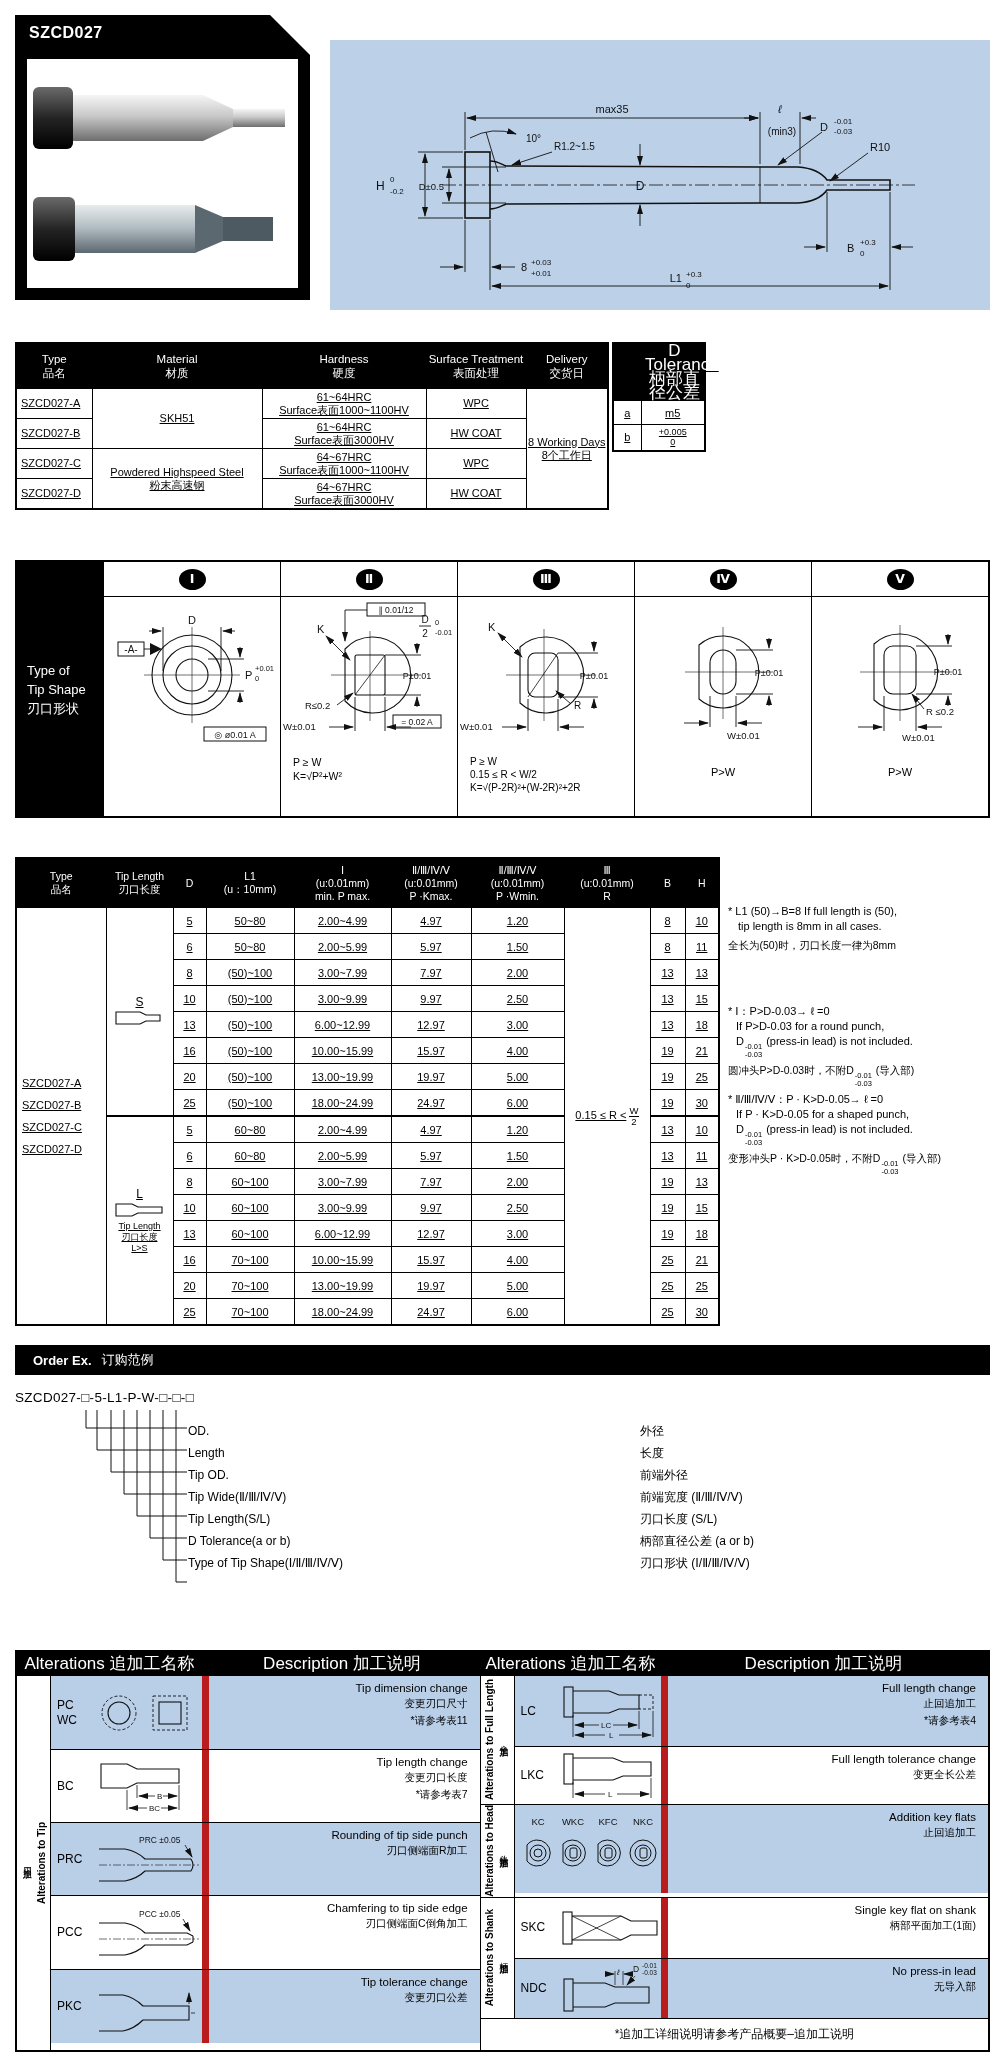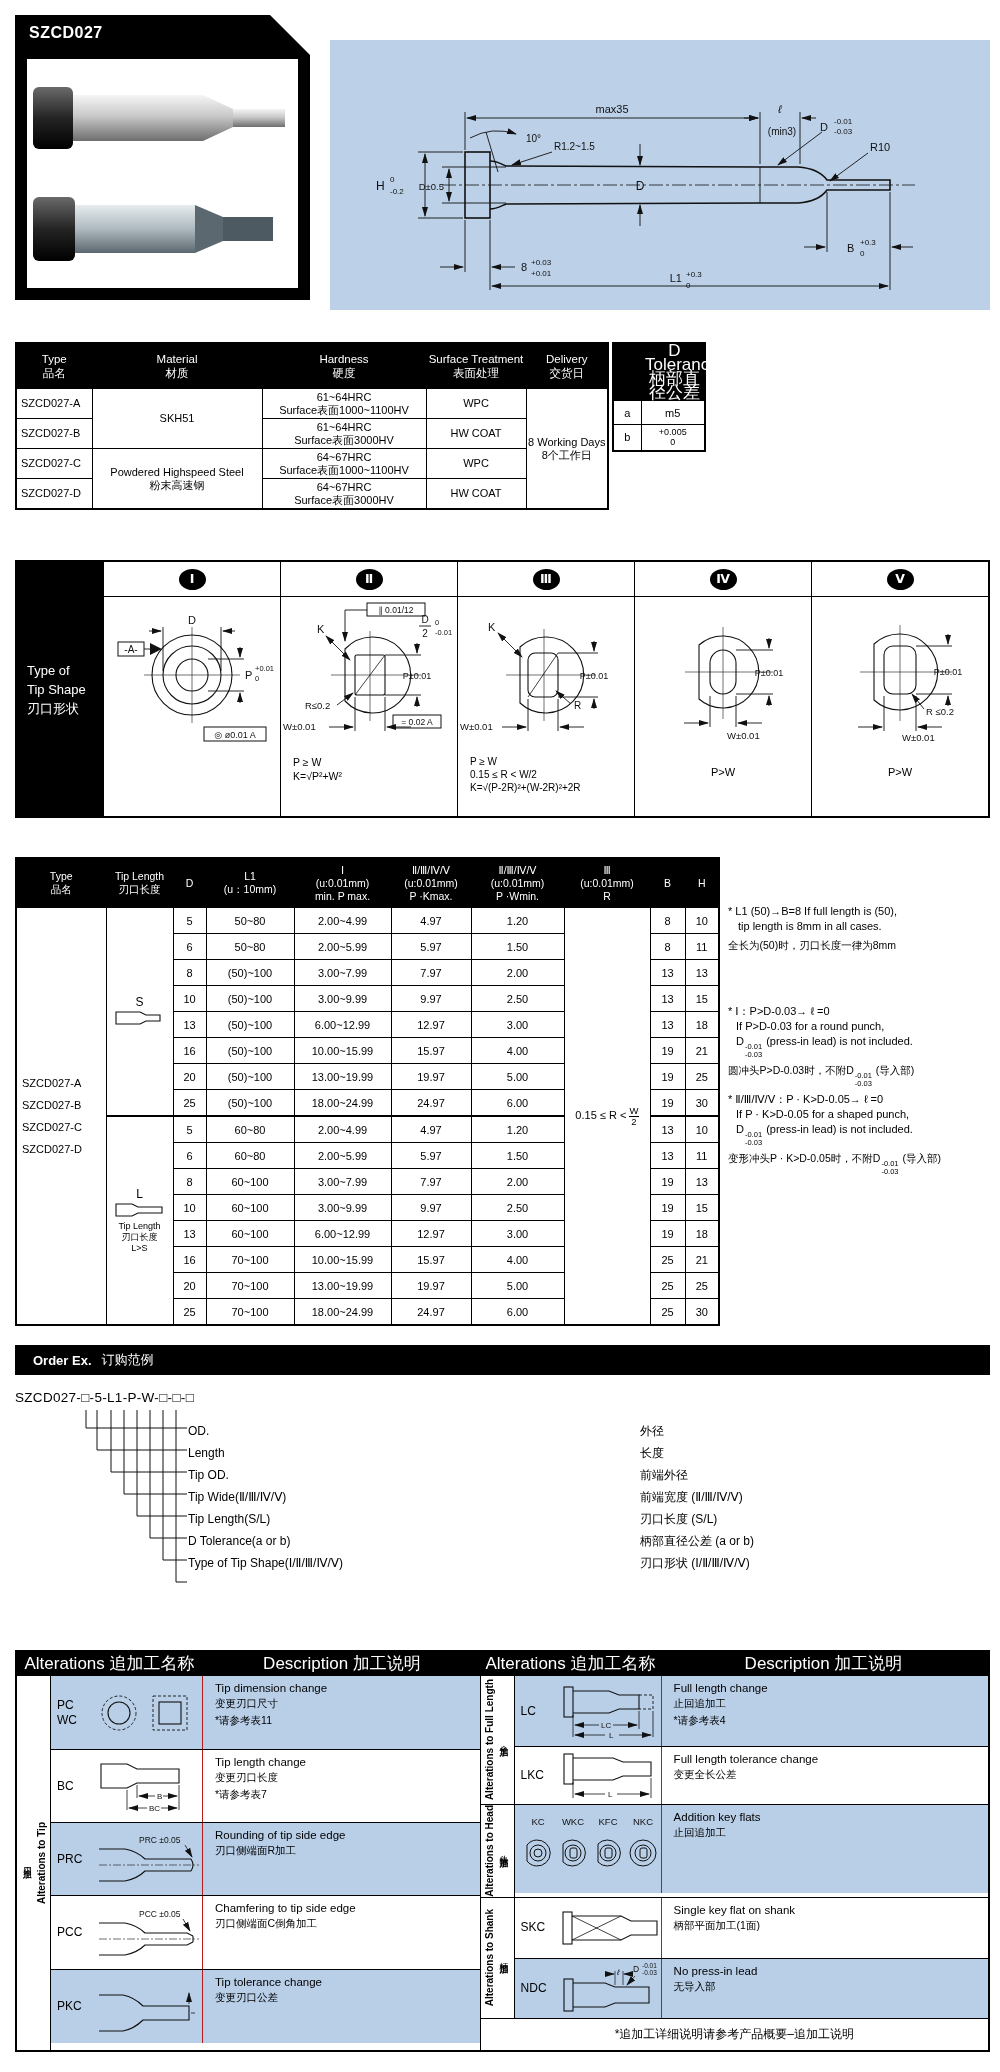--- a/index.html
+++ b/index.html
@@ -8,21 +8,21 @@
   .abs{position:absolute;}
   svg text{font-family:"Liberation Sans","DejaVu Sans",sans-serif;fill:#111;}
   
   #photo-box{left:15px;top:15px;width:295px;height:285px;background:#000;
     clip-path:polygon(0 0, calc(100% - 40px) 0, 100% 40px, 100% 100%, 0 100%);}
   #photo-title{position:absolute;left:14px;top:9px;color:#fff;font-size:16px;font-weight:bold;letter-spacing:.5px;}
   #photo-inner{position:absolute;left:12px;top:44px;right:12px;bottom:12px;background:#fff;}
   
   #draw-box{left:330px;top:40px;width:660px;height:270px;background:#bcd0e8;}
   
-  table{border-collapse:collapse;table-layout:fixed;}
+  table{border-collapse:collapse;table-layout:fixed;text-decoration:underline;}
   td,th{border:1px solid #000;padding:0;text-align:center;font-weight:normal;}
   .btable{border:2px solid #000;}
   .bhead th{background:#000;color:#fff;}
   #spec{left:15px;top:342px;width:592px;}
   #spec th{font-size:11.5px;line-height:14px;height:44px;}
   #spec td{font-size:11px;line-height:13px;height:29px;}
   #spec .lft{text-align:left;padding-left:4px;}
   #tolt{left:612px;top:342px;width:92px;}
   #tolt th{font-size:17px;line-height:14px;height:44px;padding-left:31px;}
   #tolt td{font-size:11px;height:23px;}
@@ -68,21 +68,21 @@
   .half-l{width:465px;display:flex;}
   .half-r{width:510px;border-left:1px solid #000;display:flex;flex-direction:column;}
   .sidecell{width:33px;display:flex;align-items:center;justify-content:center;gap:2px;box-sizing:border-box;}
   .vzh{writing-mode:vertical-rl;text-orientation:upright;font-size:9px;letter-spacing:1px;}
   .ven{writing-mode:vertical-rl;transform:rotate(180deg);font-size:10px;font-weight:bold;}
   .lrows{flex:1;display:flex;flex-direction:column;border-left:1px solid #000;}
   .arow{display:flex;box-sizing:border-box;}
   .arow + .arow{border-top:1px solid #000;}
   .dia{display:flex;align-items:center;box-sizing:border-box;}
   .dia .code{width:40px;font-size:12px;padding-left:6px;line-height:15px;}
-  .desc{border-left:1px solid #b91c1c;box-sizing:border-box;padding:6px 0 0 12px;text-align:left;}
+  .desc{border-left:7px solid #b91c1c;box-sizing:border-box;padding:6px 12px 0 12px;text-align:right;}
   .desc .en{font-size:11.5px;}
   .desc .zh{font-size:10.5px;margin-top:3px;}
   .desc .nt{font-size:10.5px;margin-top:3px;}
   .blue{background:#b9cfe8;}
   .grp{display:flex;box-sizing:border-box;}
   .grp + .grp{border-top:1px solid #000;}
   .grows{flex:1;display:flex;flex-direction:column;border-left:1px solid #000;}
   #alt-foot{border-top:1px solid #000;height:31px;display:flex;align-items:center;justify-content:center;font-size:12px;}
 </style>
 </head>
@@ -841,21 +841,21 @@
                 <div>PRC</div>
               </div>
             <svg width="104" height="56" viewBox="0 0 104 56">
               <text x="42" y="12" font-size="8.5">PRC ±0.05</text>
               <path d="M2,18 H28 C38,20 44,24 48,28 H94 M2,50 H28 C38,48 44,44 48,40 H94 M94,28 Q98,34 94,40" fill="none" stroke="#111" stroke-width="1.1"></path>
               <line x1="2" y1="34" x2="102" y2="34" stroke="#111" stroke-width="0.6" stroke-dasharray="8 2 2 2"></line>
               <line x1="88" y1="14" x2="95" y2="26" stroke="#111" stroke-width="0.8" marker-end="url(#ar)"></line>
             </svg>
           </div>
           <div class="desc" style="flex:1;">
-            <div class="en">Rounding of tip side edge</div>
+            <div class="en">Rounding of tip side punch</div>
             <div class="zh">刃口侧端面R加工</div>
           </div>
         </div>
         <div class="arow" style="height:74px;">
           <div class="dia" style="width:151px;">
             <div class="code">
                 <div>PCC</div>
               </div>
             <svg width="104" height="56" viewBox="0 0 104 56">
               <text x="42" y="12" font-size="8.5">PCC ±0.05</text>

